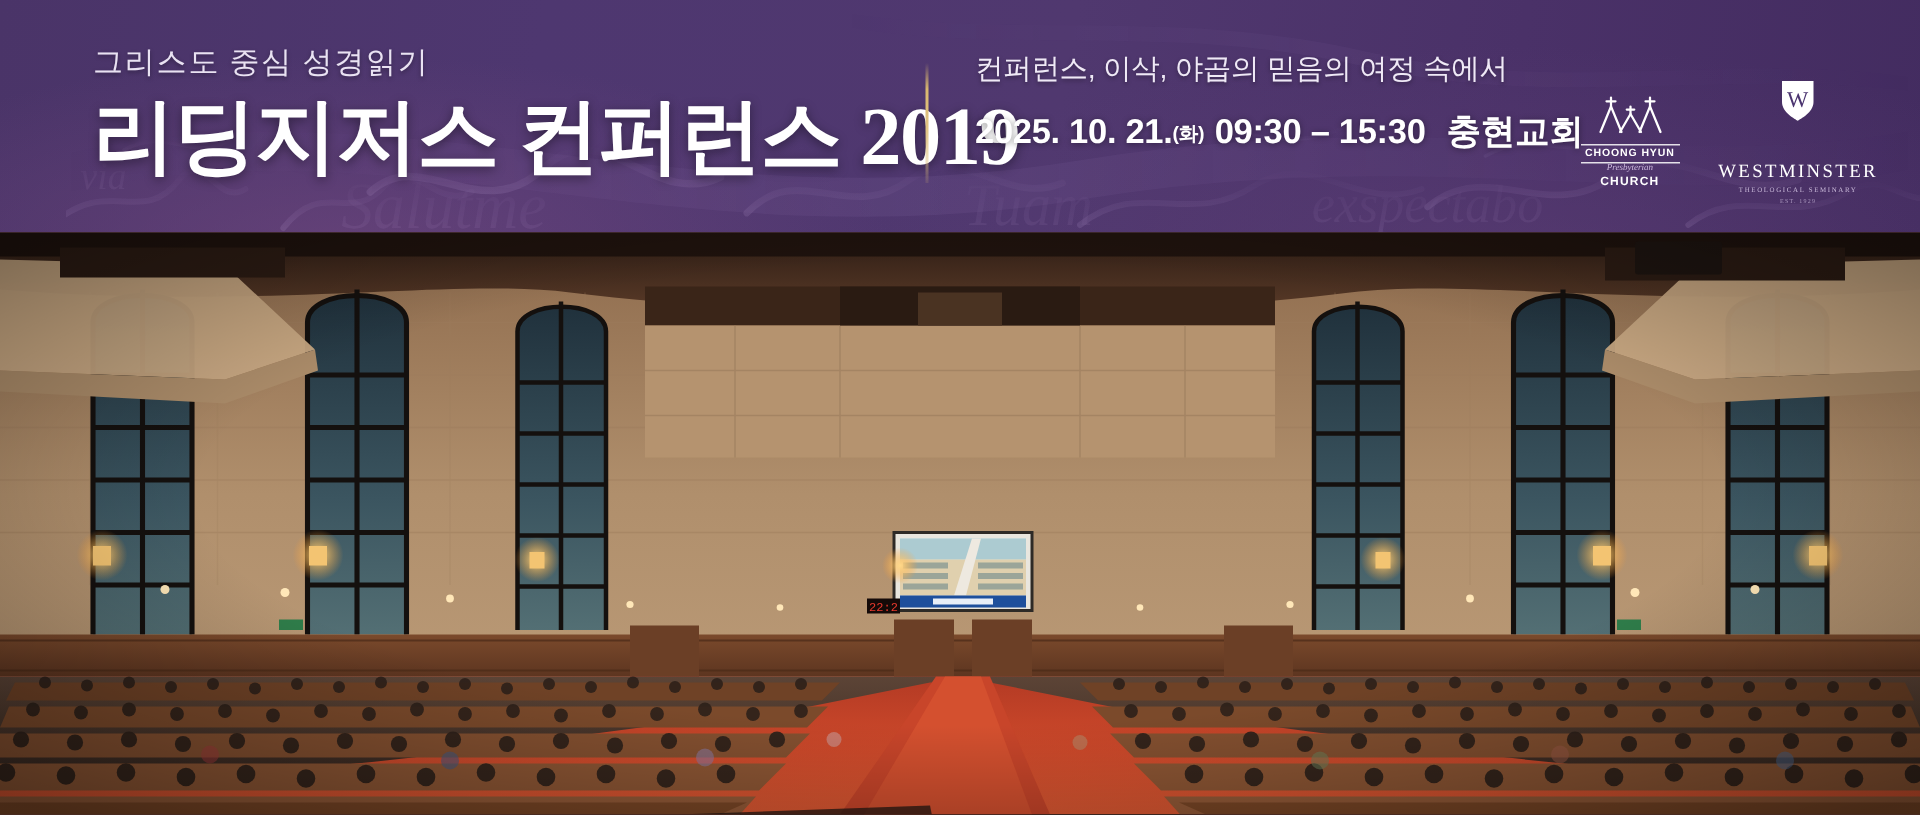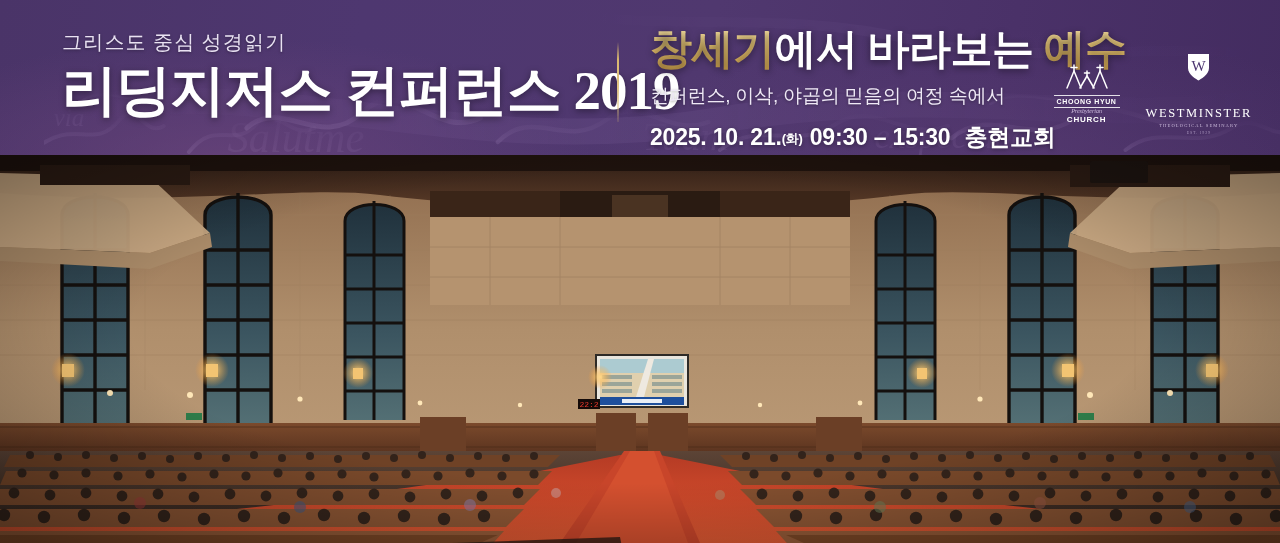--- a/index.html
+++ b/index.html
@@ -161,21 +161,20 @@
     </div>
 
     <div class="left-block">
       <div class="eyebrow">그리스도 중심 성경읽기</div>
       <div class="main-title">리딩지저스 컨퍼런스 2019</div>
     </div>
 
     <div class="divider"></div>
 
     <div class="right-block">
-      <div class="headline"><span class="gold">창세기</span><span class="white">에서 바라보는 </span><span class="gold">예수</span></div>
       <div class="subhead">컨퍼런스, 이삭, 야곱의 믿음의 여정 속에서</div>
       <div class="dateline"><span>2025. 10. 21.</span><span class="small">(화)</span><span class="gap"></span><span>09:30 – 15:30</span><span class="gap"></span><span class="gap"></span><span>충현교회</span></div>
     </div>
 
     <div class="logos">
 
       <div class="logo logo-ch">
         <span>
           <svg width="52" height="26" viewBox="0 0 52 26" aria-hidden="true">
             <g stroke="#ffffff" stroke-width="1.5" fill="none" stroke-linecap="round" stroke-linejoin="round">

